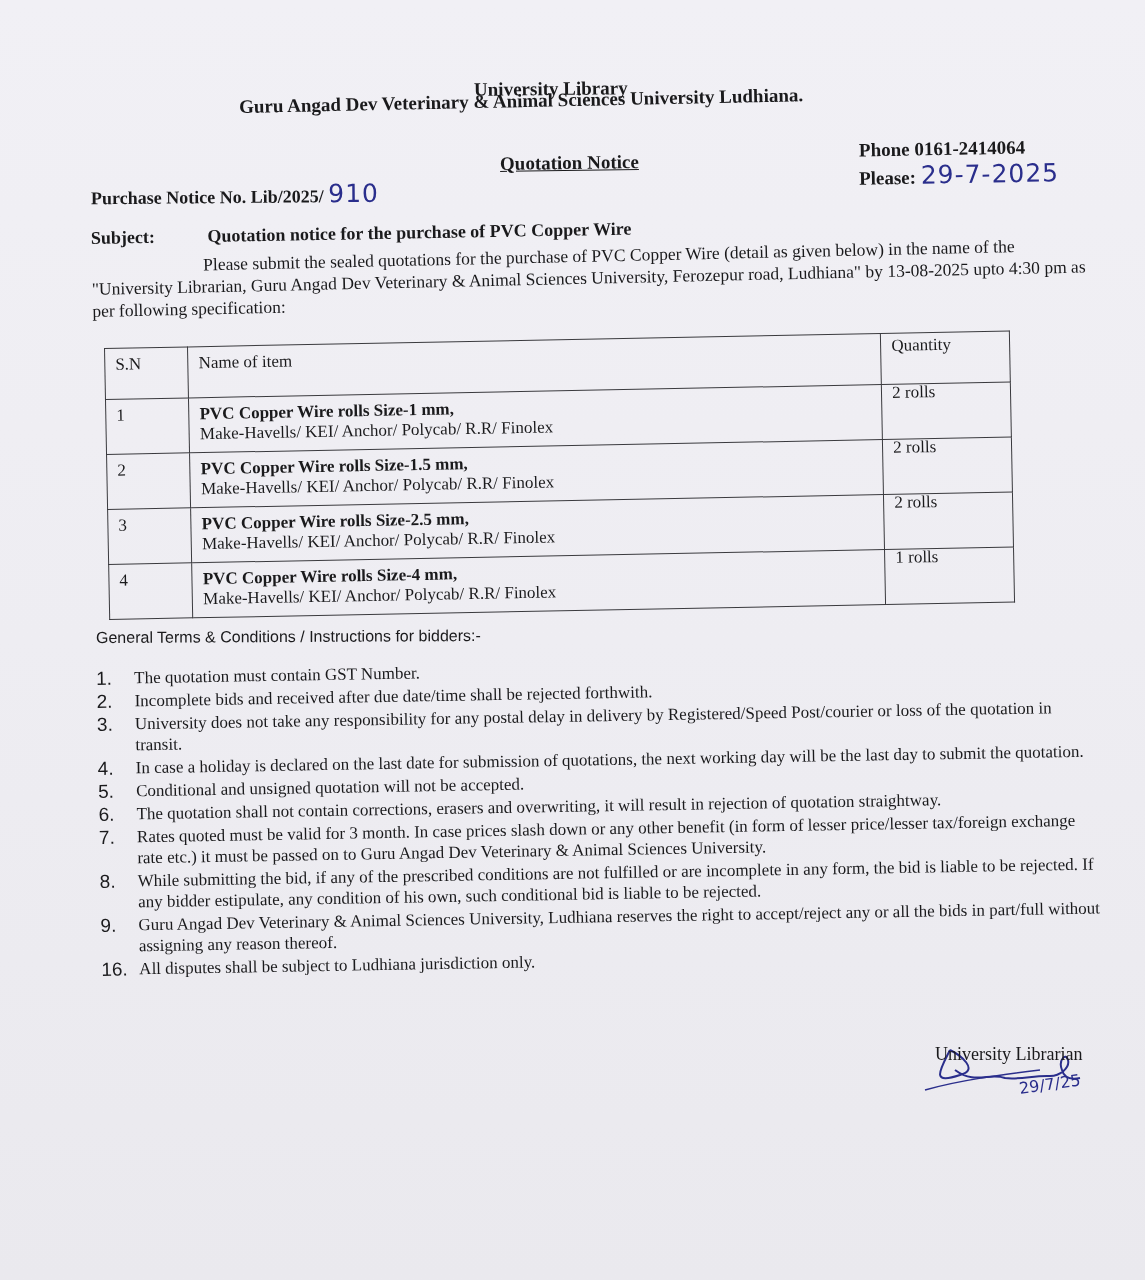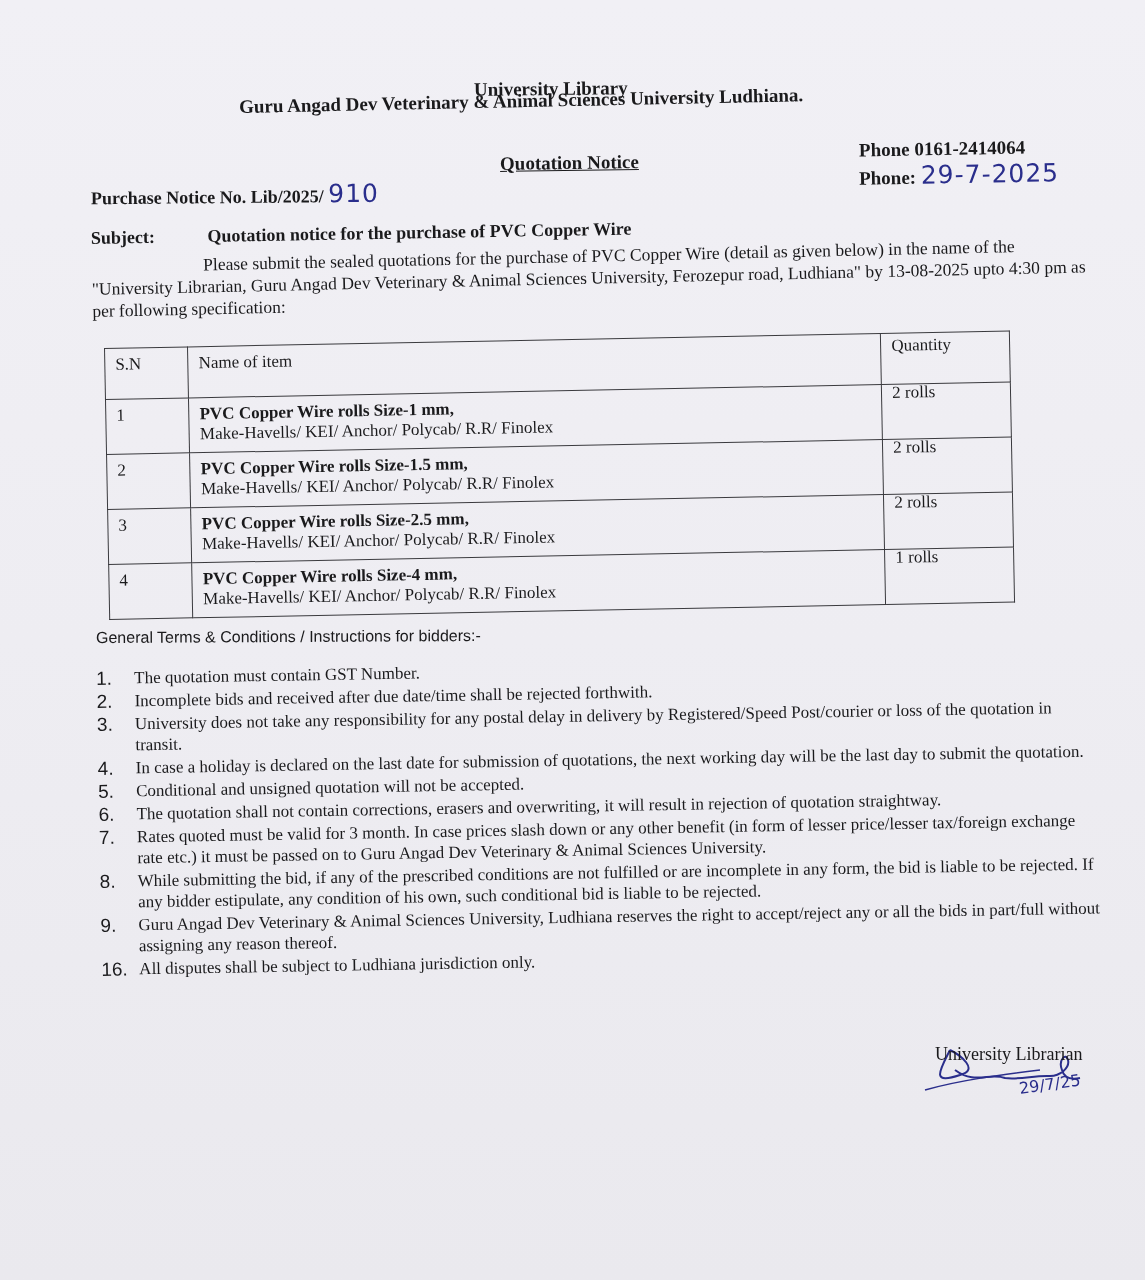--- a/index.html
+++ b/index.html
@@ -58,21 +58,21 @@
 
 <div class="page">
 
   <div class="abs hdr1">University Library</div>
   <div class="abs hdr2">Guru Angad Dev Veterinary &amp; Animal Sciences University Ludhiana.</div>
 
   <div class="abs notice-title">Quotation Notice</div>
 
   <div class="abs phone">Phone 0161-2414064</div>
   <div class="abs dated">
-    <span>Phone:</span>
+    <span>Please:</span>
     <span class="hand">29-7-2025</span>
   </div>
 
   <div class="abs purchase">
     <span>Purchase Notice No. Lib/2025/</span>
     <span class="hand">910</span>
   </div>
 
   <div class="abs subject">
     <span class="lbl">Subject:</span>

